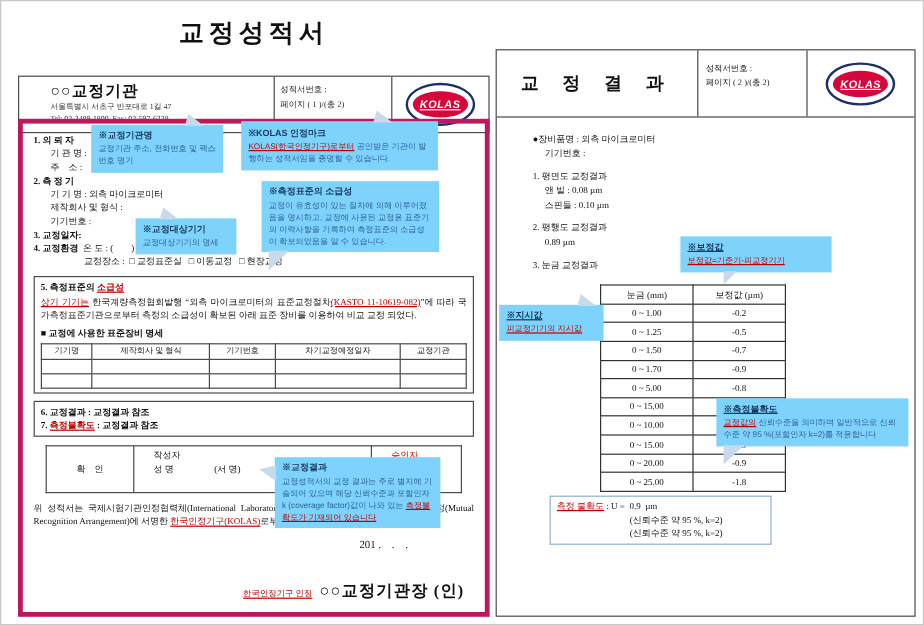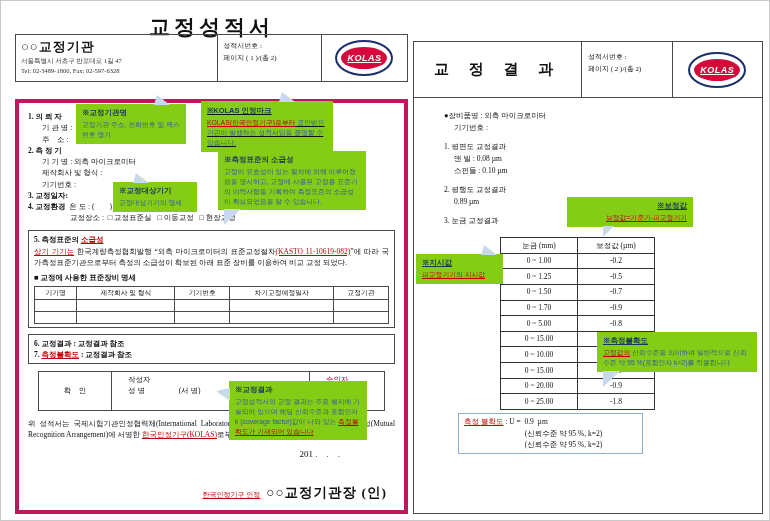--- a/index.html
+++ b/index.html
@@ -4,22 +4,22 @@
 <style>
   html,body{margin:0;padding:0;background:#fff;}
   .canvas{position:relative;width:770px;height:521px;background:#ffffff;border:1px solid #c9c9c9;
           box-sizing:border-box;font-family:"Liberation Serif",serif;color:#111;overflow:hidden;}
   .page{position:absolute;background:#fff;box-sizing:border-box;}
   .pre{white-space:pre-wrap;}
 
   
   .left-page{left:14px;top:6px;width:393px;height:507px;}
   .doc-title{position:absolute;top:6px;left:0;right:0;text-align:center;font-size:21px;font-weight:bold;letter-spacing:4px;}
-  .lp-header{position:absolute;top:27px;left:0;right:0;height:48px;border:1.5px solid #4a4a4a;
-             display:grid;grid-template-columns:51.5% 26.5% 22%;box-sizing:border-box;}
+  .lp-header{position:absolute;top:56px;left:0;right:0;height:48px;border:1.5px solid #4a4a4a;
+             display:grid;grid-template-columns:51.5% 26.5% 22%;box-sizing:border-box;padding-left:21px;}
   .lp-header > div{box-sizing:border-box;padding:3px 5px;}
   .hcell-mid,.hcell-logo{border-left:1px solid #4a4a4a;}
   .org-name{font-size:13px;font-weight:bold;letter-spacing:1px;}
   .org-sub{font-size:6.5px;color:#333;line-height:1.5;}
   .certno{font-size:7px;line-height:1.7;padding-top:6px !important;color:#222;}
   .hcell-logo{display:flex;align-items:center;justify-content:center;}
   .kolas-logo{width:58px;height:36px;border-radius:50%;border:2px solid #1b2f6b;background:#fff;
               display:flex;align-items:center;justify-content:center;box-sizing:border-box;}
   .kolas-inner{width:46px;height:22px;border-radius:50%;background:#d6083b;color:#fff;
                font-family:"Liberation Sans",sans-serif;font-style:italic;font-weight:bold;font-size:9px;
@@ -53,21 +53,21 @@
   .rp-block{margin-top:8px;}
   .rp-ind{margin-left:10px;}
   .corr-table{border-collapse:collapse;margin:10px 0 0 56px;}
   .corr-table th,.corr-table td{border:1px solid #333;font-size:7.5px;font-weight:normal;
               text-align:center;padding:1.5px 6px;width:64px;height:10px;}
   .corr-table th{border-bottom:1.5px solid #333;}
   .uncert-box{border:1px solid #8fafd2;width:185px;margin:3px 0 0 14px;padding:2px 5px;box-sizing:border-box;}
   .uncert-notes{text-align:center;padding-left:26px;}
 
   
-  .callout{position:absolute;background:#84cc16;padding:4px 6px;z-index:6;
+  .callout{position:absolute;background:#7dd3fc;padding:4px 6px;z-index:6;
            font-family:"Liberation Sans",sans-serif;box-sizing:border-box;}
   .co-header{font-size:7.5px;font-weight:bold;color:#17375e;margin-bottom:2px;}
   .co-header.u{text-decoration:underline;}
   .co-body{font-size:6.8px;color:#2e5c9e;line-height:1.45;}
   .ptr{position:absolute;width:0;height:0;}
   .ptr-up-r{top:-9px;right:16px;border-left:3px solid transparent;border-right:13px solid transparent;border-bottom:10px solid #c9d9ec;}
   .ptr-up-l{top:-9px;left:20px;border-right:13px solid transparent;border-left:3px solid transparent;border-bottom:10px solid #c9d9ec;}
   .ptr-down-l{bottom:-15px;left:6px;border-top:16px solid #c9d9ec;border-right:17px solid transparent;}
   .ptr-down-m{bottom:-10px;left:36px;border-top:11px solid #c9d9ec;border-right:11px solid transparent;}
   .ptr-left{left:-13px;top:7px;border-right:14px solid #c9d9ec;border-top:3px solid transparent;border-bottom:10px solid transparent;}
@@ -261,21 +261,21 @@
       </div>
     </div>
   </div>
 
   <div class="callout" style="left:75px;top:103px;width:110px;">
     <div class="ptr ptr-up-r"></div>
     <div class="co-header">※교정기관명</div>
     <div class="co-body">교정기관 주소, 전화번호 및 팩스 번호 명기</div>
   </div>
 
-  <div class="callout" style="left:200px;top:100px;width:132px;text-decoration:underline;">
+  <div class="callout" style="left:200px;top:100px;width:164px;">
     <div class="ptr ptr-up-r" style="right:38px"></div>
     <div class="co-header">※KOLAS 인정마크</div>
     <div class="co-body"><span class="red">KOLAS(한국인정기구)로부터</span><span> 공인받은 기관이 발행하는 성적서임을 증명할 수 있습니다.</span></div>
   </div>
 
   <div class="callout" style="left:112px;top:181px;width:84px;">
     <div class="ptr ptr-up-l"></div>
     <div class="co-header">※교정대상기기</div>
     <div class="co-body">교정대상기기의 명세</div>
   </div>
@@ -285,21 +285,21 @@
     <div class="co-header">※측정표준의 소급성</div>
     <div class="co-body">교정이 유효성이 있는 절차에 의해 이루어졌음을 명시하고, 교정에 사용된 교정용 표준기의 이력사항을 기록하여 측정표준의 소급성이 확보되었음을 알 수 있습니다.</div>
   </div>
 
   <div class="callout" style="left:228px;top:334px;width:138px;margin-top:46px;">
     <div class="ptr ptr-left"></div>
     <div class="co-header">※교정결과</div>
     <div class="co-body"><span>교정성적서의 교정 결과는 주로 별지에 기술되어 있으며 해당 신뢰수준과 포함인자 k (coverage factor)값이 나와 있는 </span><span class="red">측정불확도가 기재되어 있습니다</span></div>
   </div>
 
-  <div class="callout" style="left:566px;top:196px;width:126px;text-align:right;">
+  <div class="callout" style="left:566px;top:196px;width:126px;">
     <div class="ptr ptr-down-m"></div>
     <div class="co-header u">※보정값</div>
     <div class="co-body"><span class="red">보정값=기준기-피교정기기</span></div>
   </div>
 
   <div class="callout" style="left:415px;top:241px;width:87px;margin-top:12px;">
     <div class="ptr ptr-up-r" style="right:6px"></div>
     <div class="co-header u">※지시값</div>
     <div class="co-body"><span class="red">피교정기기의 지시값</span></div>
   </div>

